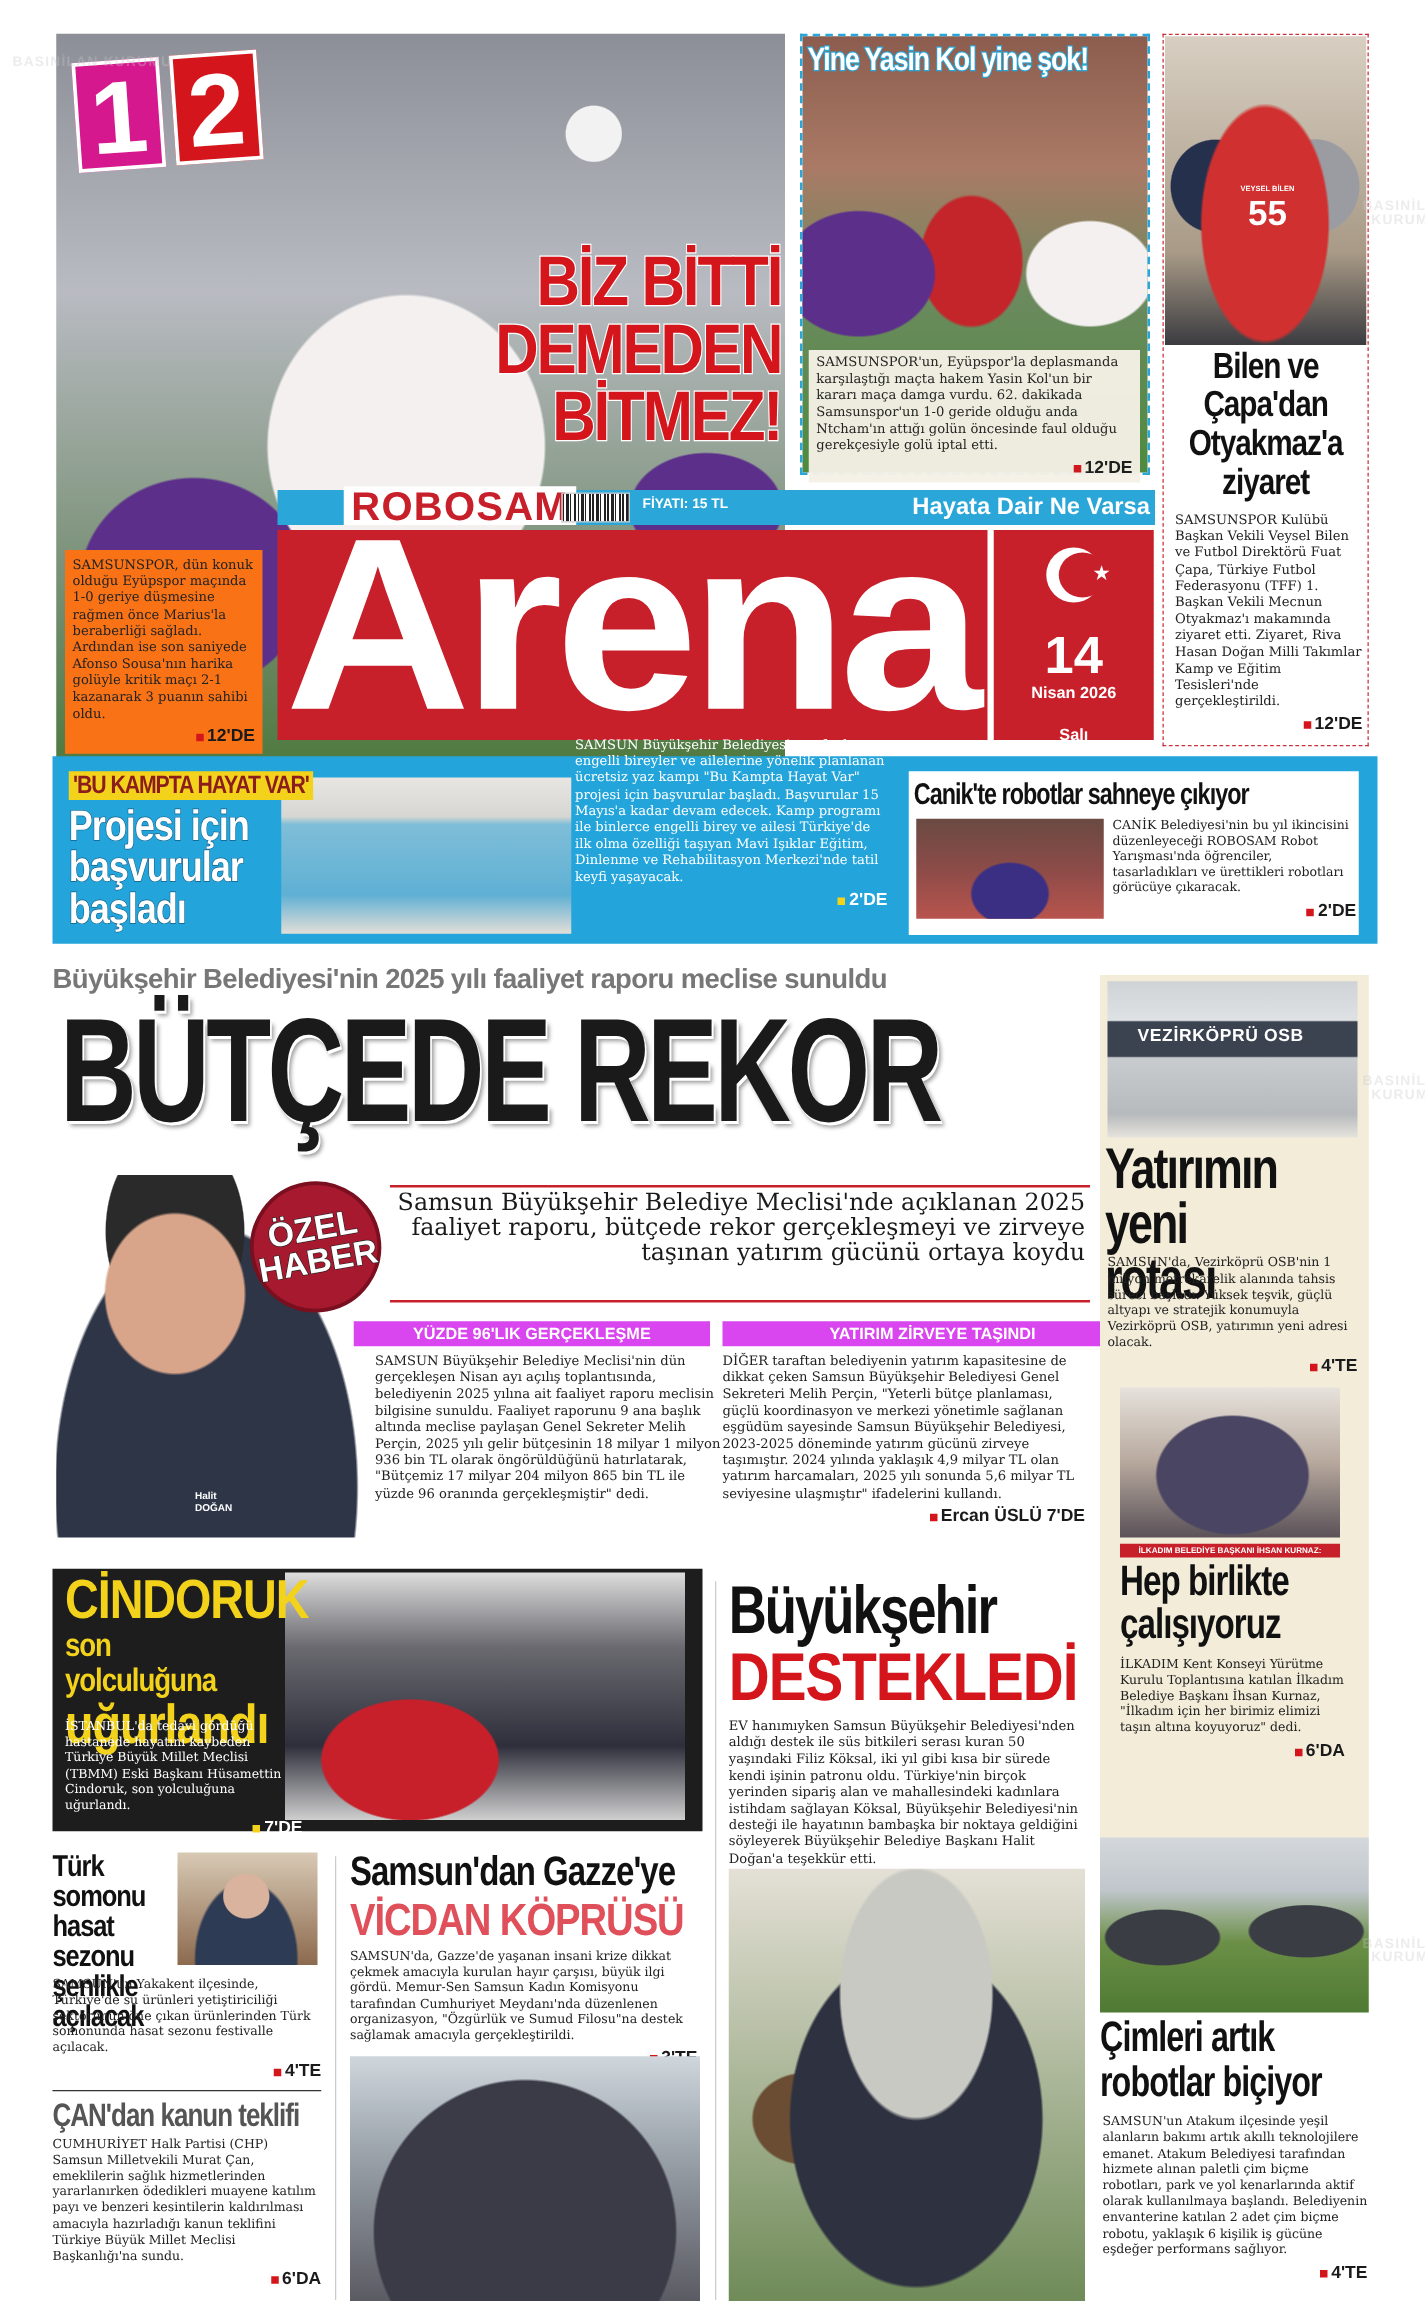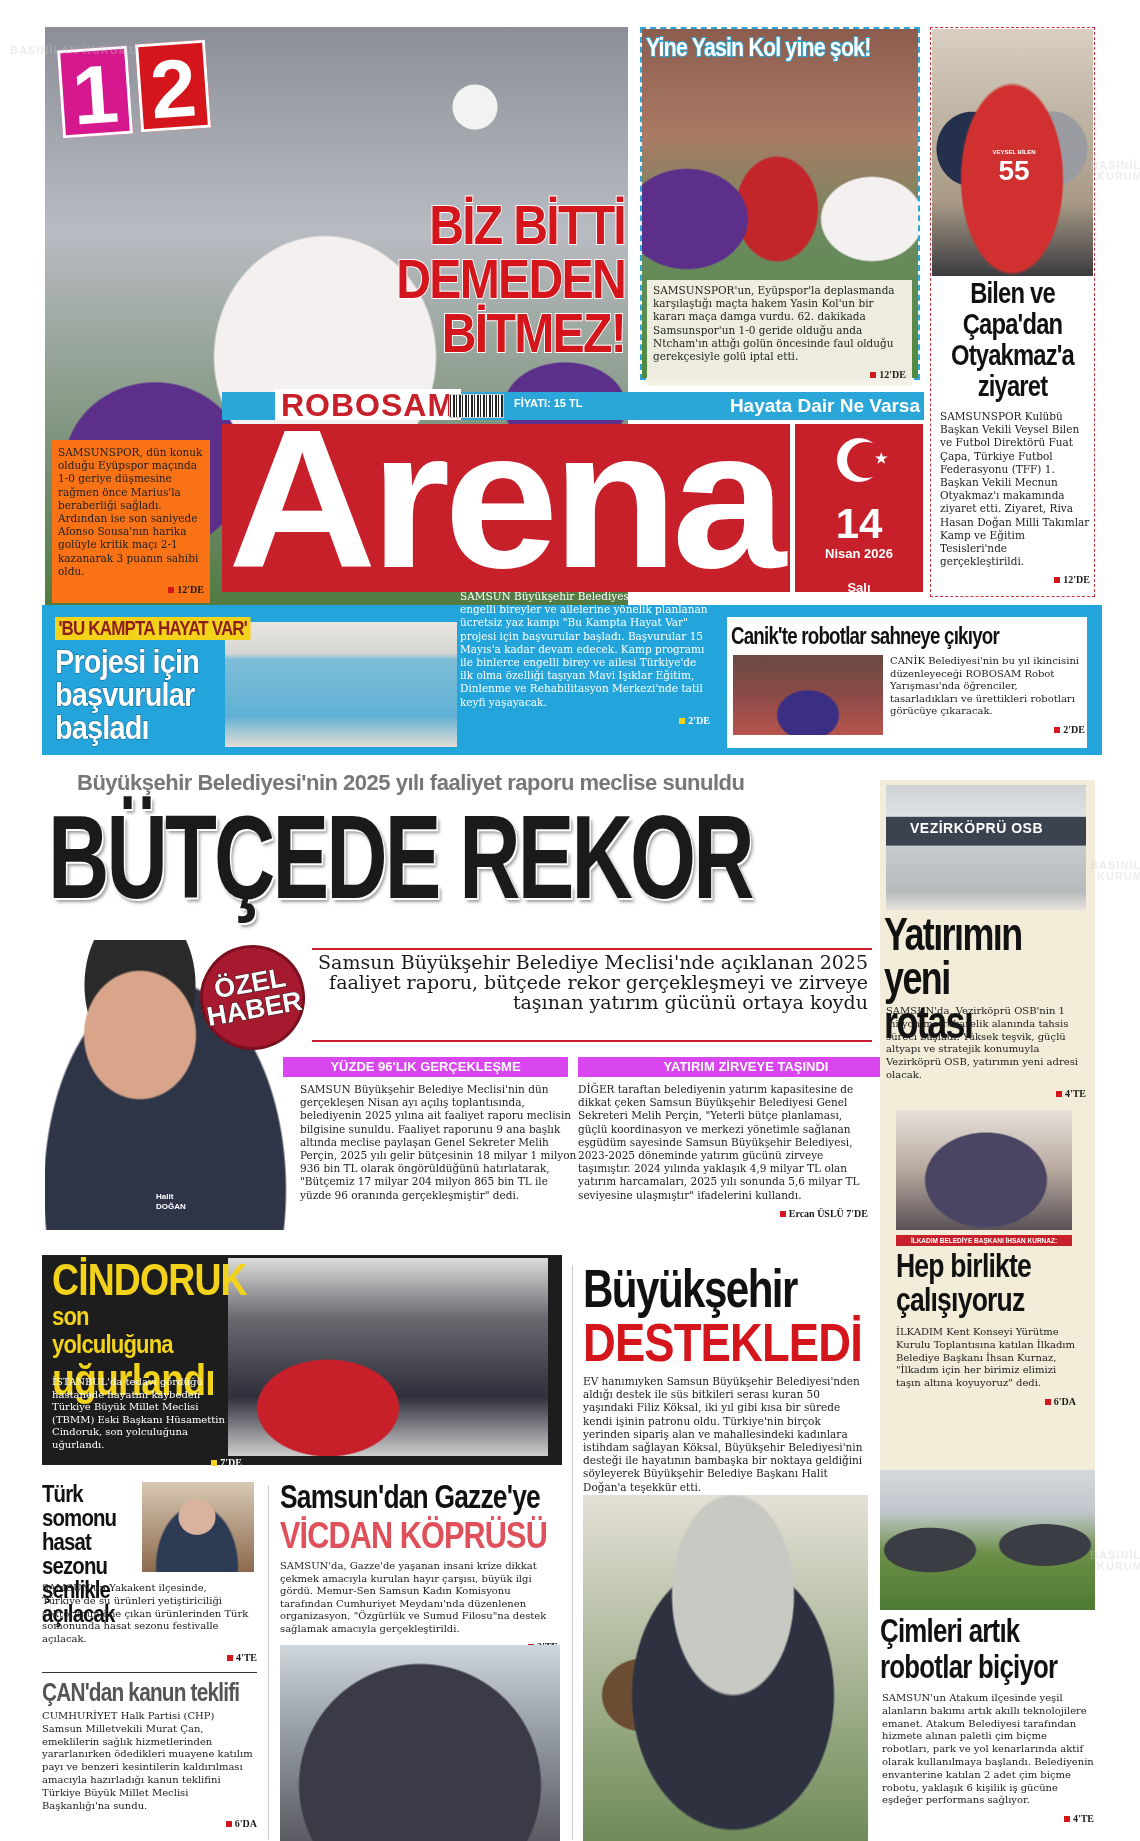--- a/index.html
+++ b/index.html
@@ -1,20 +1,20 @@
 <!DOCTYPE html>
 <html><head>
 <meta charset="utf-8">
 <style>
   * { box-sizing: border-box; margin: 0; padding: 0; }
   html, body { width: 1140px; height: 1841px; background: #fff; overflow: hidden; }
   body { position: relative; font-family: "DejaVu Serif", serif; color: #1a1a1a; }
   .abs { position: absolute; }
   .body-text { font-family: "DejaVu Serif", serif; font-size: 10.5px; line-height: 13.2px; color: #222; }
-  .ref { font-family: Liberation Serif, serif; font-size: 10px; font-weight: 700; white-space: nowrap; }
+  .ref { font-family: Liberation Sans, sans-serif; font-size: 14px; font-weight: 700; white-space: nowrap; }
   .ref::before { content: ""; display: inline-block; width: 6px; height: 6px; background: #d4161c; margin-right: 3px; vertical-align: 0; }
   .ref.yellow::before { background: #f3d21b; }
   .photo { overflow: hidden; }
   .wm { position: absolute; font-family: "Liberation Sans", sans-serif; font-weight: 700; font-size: 11px; color: rgba(200,200,200,0.35); letter-spacing: 1px; pointer-events: none; text-align: center; line-height: 11px; }
 
   
   #hero-photo { left: 45px; top: 27px; width: 583px; height: 585px;
     background:
       radial-gradient(circle at 430px 80px, #f2f2f2 0 22px, transparent 23px),
       radial-gradient(ellipse at 280px 330px, #f3f0ef 0 110px, transparent 112px),
@@ -71,21 +71,21 @@
   #kamp-photo { left: 225px; top: 622px; width: 232px; height: 125px;
     background: linear-gradient(180deg, #e9e6e2 0%, #d6d6d2 25%, #7fbed8 30%, #5fb0d4 75%, #e3ded7 100%); }
   #kamp-text { left: 460px; top: 590px; width: 250px; color: #fff; }
   #canik-box { left: 727px; top: 617px; width: 360px; height: 131px; background: #fff; }
   #canik-title { left: 731px; top: 622px; font-family: "Liberation Sans", sans-serif; font-weight: 700; font-size: 24px; letter-spacing: -1px; color: #111; transform: scaleX(0.78); transform-origin: left; white-space: nowrap; }
   #canik-photo { left: 733px; top: 655px; width: 150px; height: 80px;
     background: radial-gradient(ellipse at 75px 60px, #3b2f84 0 30px, transparent 32px), linear-gradient(180deg, #6a4a42, #8c4b48 50%, #b8544d); }
   #canik-text { left: 890px; top: 655px; width: 195px; }
 
   
-  #budget-kicker { left: 42px; top: 770px; font-family: "Liberation Sans", sans-serif; font-weight: 700; font-size: 22px; color: #777; white-space: nowrap; letter-spacing: -0.5px; margin-left: 35px; }
+  #budget-kicker { left: 42px; top: 770px; font-family: "Liberation Sans", sans-serif; font-weight: 700; font-size: 22px; color: #777; white-space: nowrap; letter-spacing: -0.5px; }
   #budget-head { left: 48px; top: 798px; font-family: "Liberation Sans", sans-serif; font-weight: 700; font-size: 118px; color: #1a1a1a; letter-spacing: -4px; transform: scaleX(0.72); transform-origin: left; white-space: nowrap; line-height: 118px; text-shadow: 2px 2px 0 #fff, 4px 4px 4px #999; }
   #budget-rule1 { left: 312px; top: 948px; width: 560px; height: 2px; background: #c8202a; }
   #budget-deck { left: 310px; top: 952px; width: 558px; text-align: right; font-family: "DejaVu Serif", serif; font-size: 19px; line-height: 20px; color: #1a1a1a; }
   #budget-rule2 { left: 312px; top: 1040px; width: 560px; height: 2px; background: #c8202a; }
   #budget-portrait { left: 45px; top: 940px; width: 265px; height: 290px;
     background:
       radial-gradient(ellipse at 95px 95px, #d8a58a 0 55px, transparent 57px),
       radial-gradient(ellipse at 95px 45px, #2a2a2a 0 55px, transparent 56px),
       radial-gradient(ellipse at 120px 250px, #2e3547 0 120px, transparent 122px),
       #fff; }

